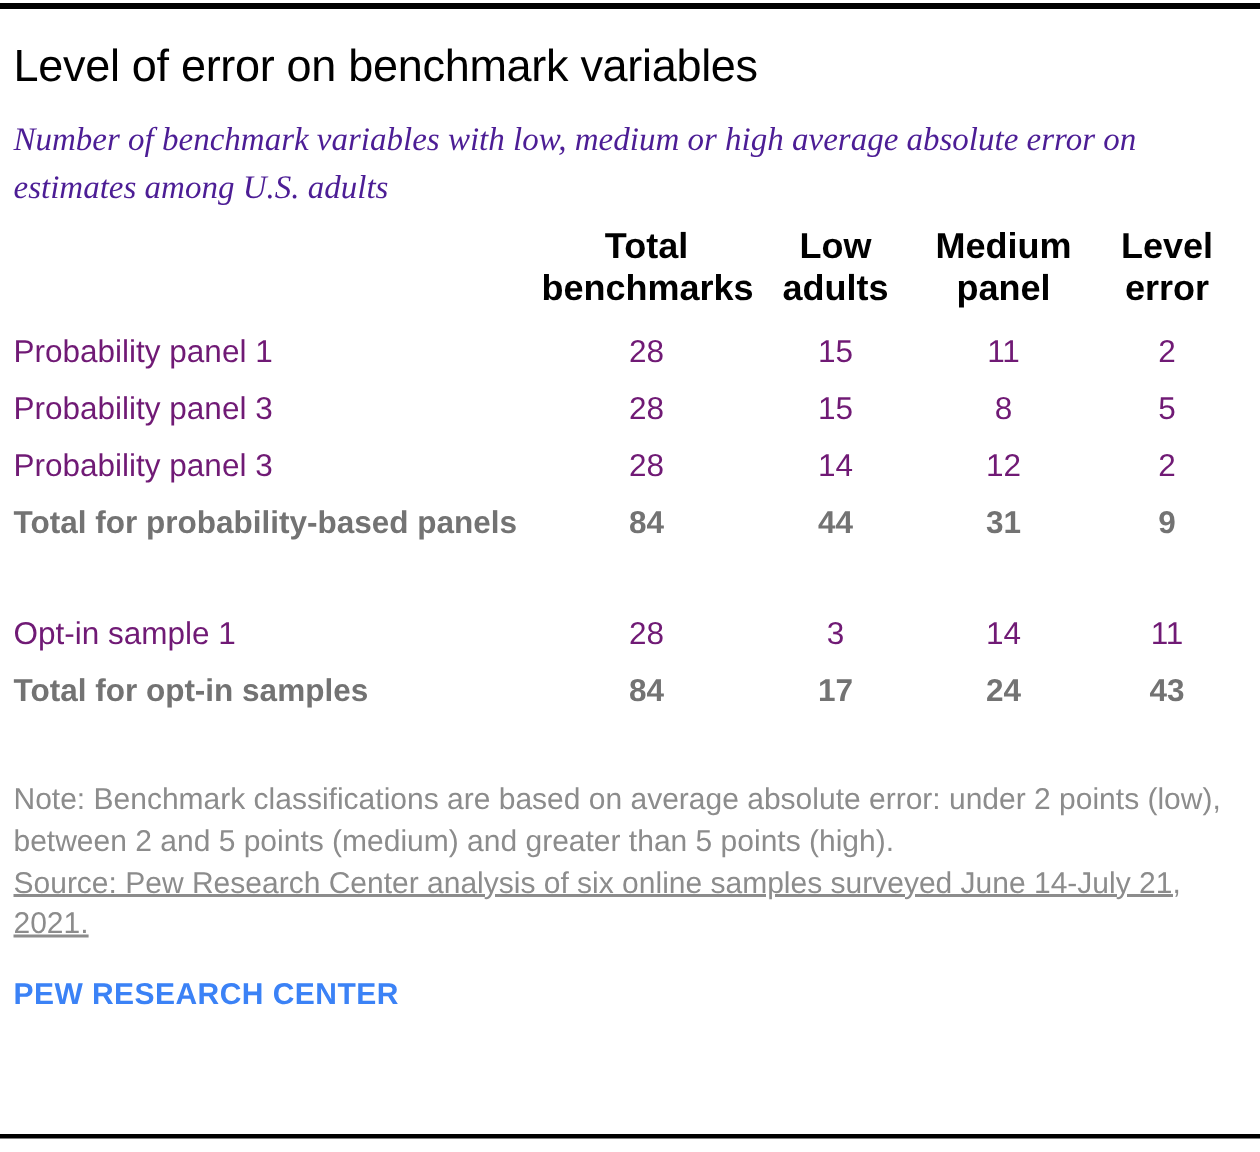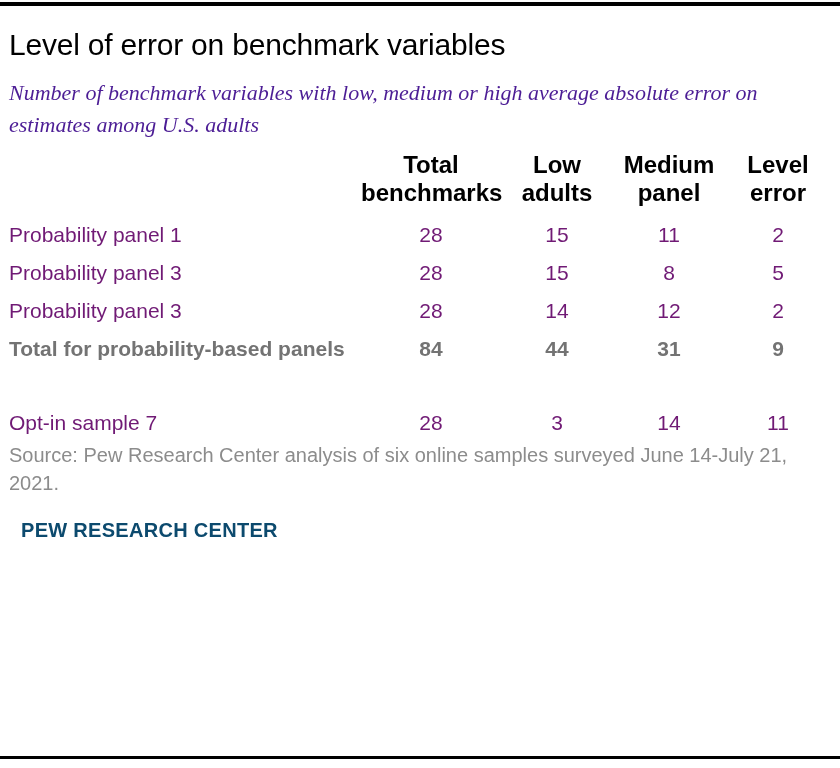--- a/index.html
+++ b/index.html
@@ -50,26 +50,25 @@
     vertical-align: middle;
   }
   tr.total td { font-weight: 700; color: #737373; }
   tr.spacer td { height: 36px; }
   .note {
     margin: 40px 0 0 0;
     font-size: 20px; color: #8c8c8c;
     line-height: 1.38;
     max-width: 816px;
   }
-  .note.source { margin-top: 0; }
+  .note.source { margin-top: 0; text-decoration: underline; }
   .brand {
     margin-top: 21px;
-    font-size: 20px; font-weight: 700; color: #0c4a6e;
+    font-size: 20px; font-weight: 700; color: #3b82f6;
     letter-spacing: 0.3px;
-    margin-left: 12px;
   }
 </style>
 </head>
 <body>
 
 <div class="page">
   <div class="top-rule"></div>
 
   <h1 class="title">Level of error on benchmark variables</h1>
 
@@ -118,27 +117,35 @@
           <td class="label-col">Total for probability-based panels</td>
           <td>84</td>
           <td>44</td>
           <td>31</td>
           <td>9</td>
         </tr>
         <tr class="spacer">
           <td colspan="5"></td>
         </tr>
         <tr>
-          <td class="label-col">Opt-in sample 7</td>
+          <td class="label-col">Opt-in sample 1</td>
           <td>28</td>
           <td>3</td>
           <td>14</td>
           <td>11</td>
         </tr>
+        <tr class="total">
+          <td class="label-col">Total for opt-in samples</td>
+          <td>84</td>
+          <td>17</td>
+          <td>24</td>
+          <td>43</td>
+        </tr>
       </tbody>
   </table>
 
+  <p class="note">Note: Benchmark classifications are based on average absolute error: under 2 points (low), between 2 and 5 points (medium) and greater than 5 points (high).</p>
   <p class="note source">Source: Pew Research Center analysis of six online samples surveyed June 14-July 21, 2021.</p>
 
   <div class="brand">PEW RESEARCH CENTER</div>
 
   <div class="bottom-rule"></div>
 </div>
 
 </body></html>

